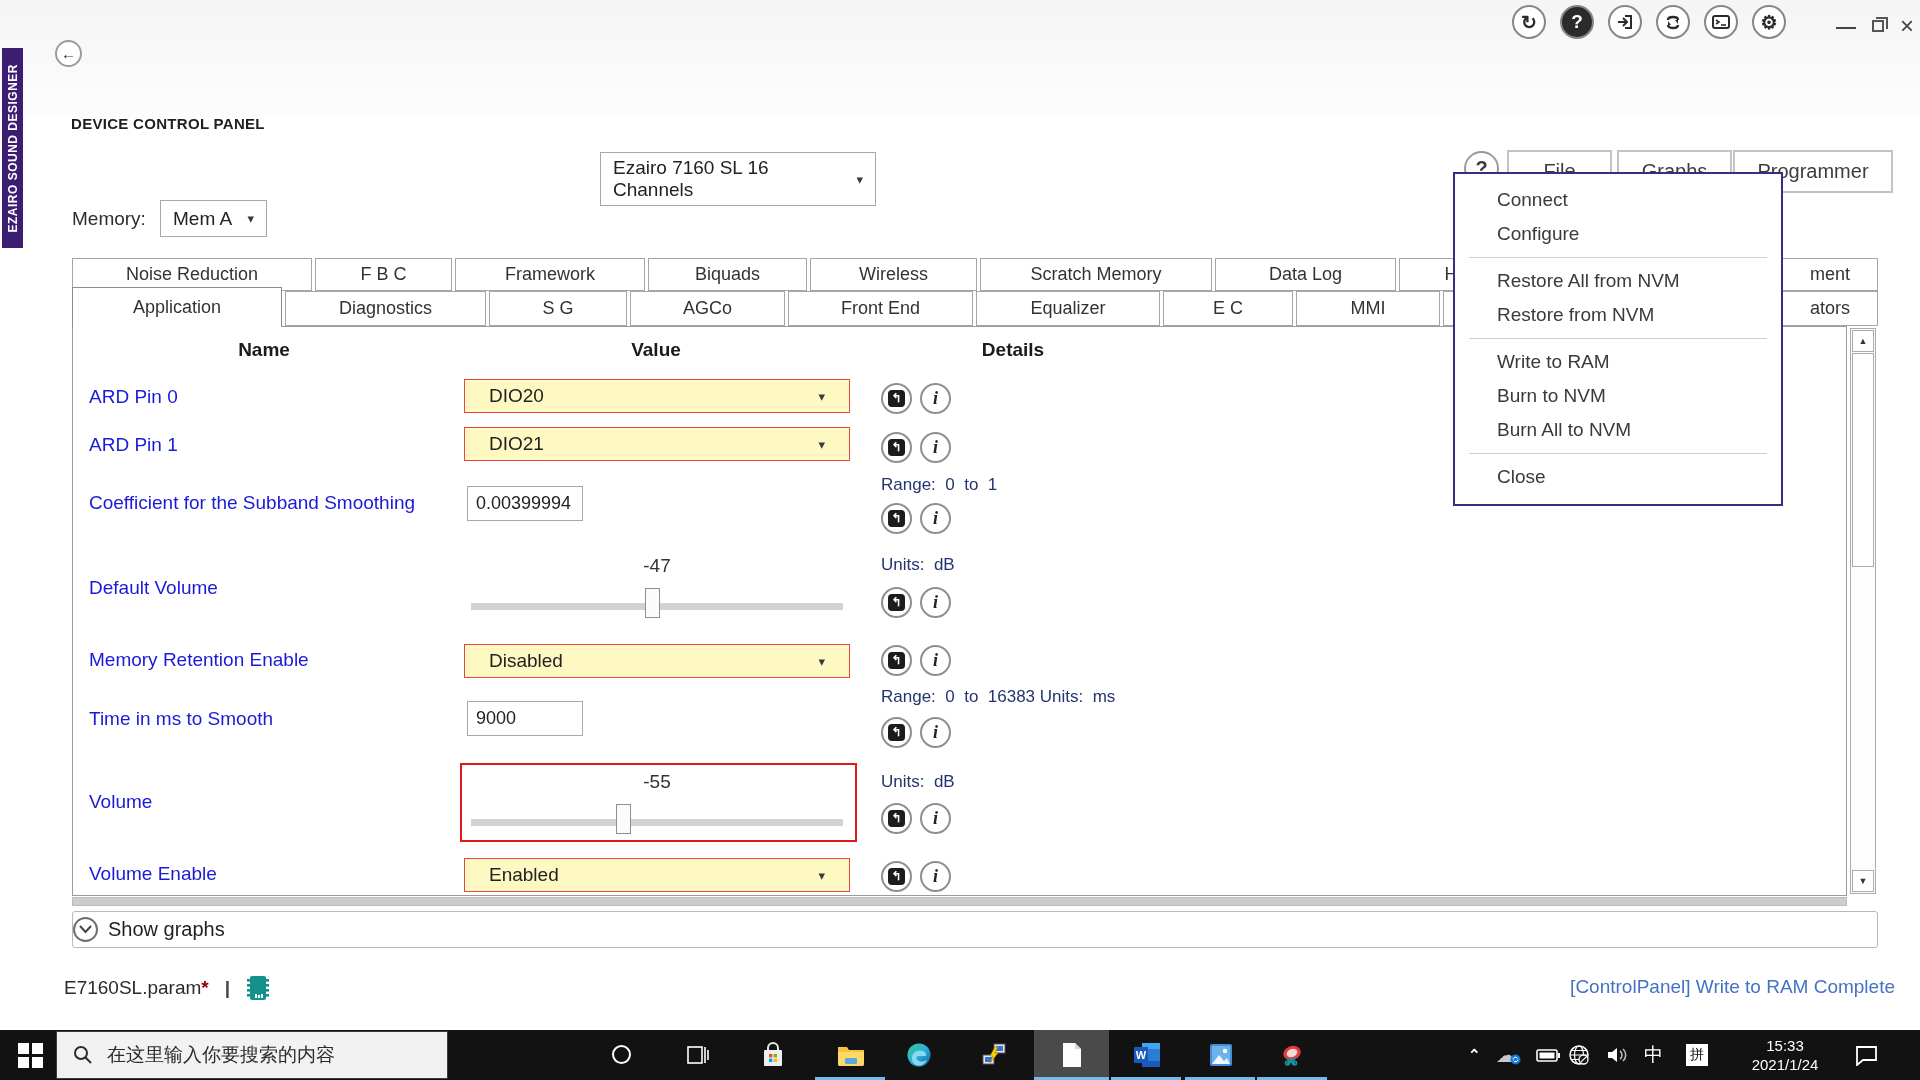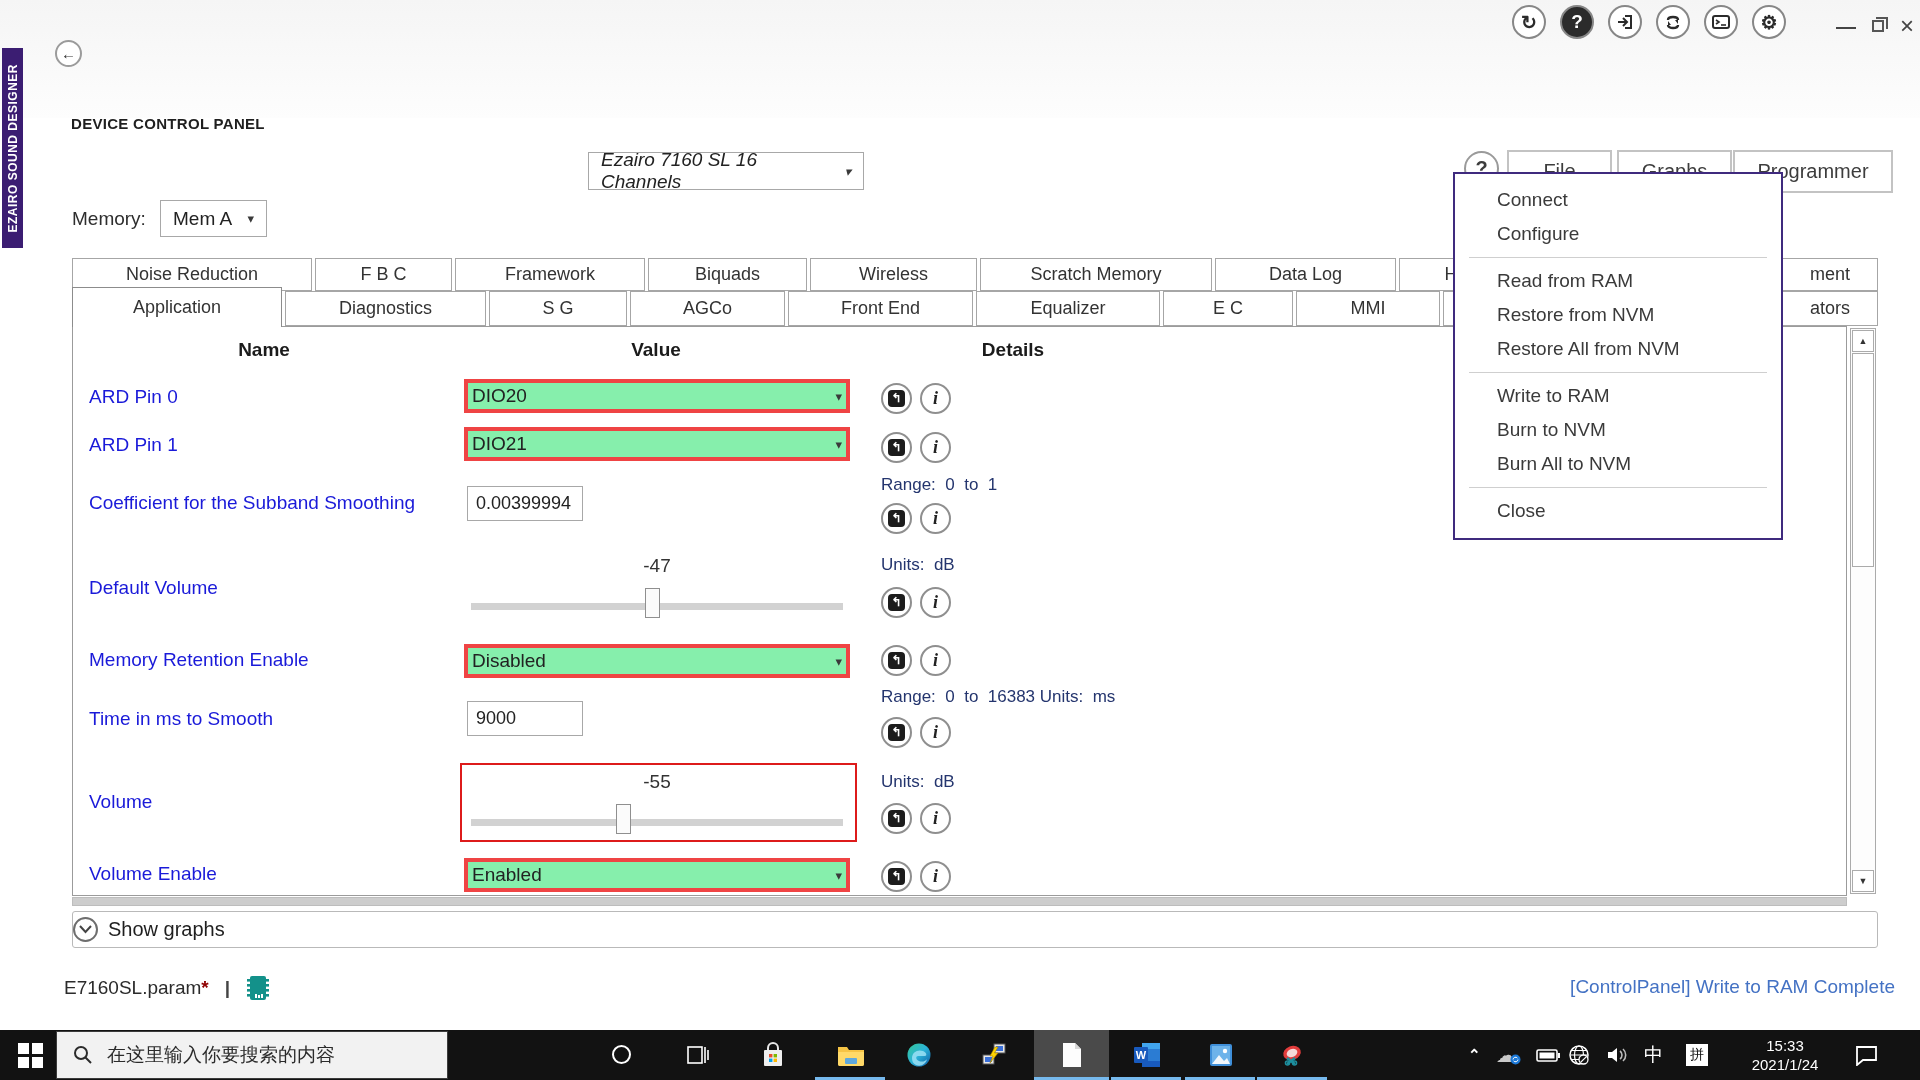--- a/index.html
+++ b/index.html
@@ -24,36 +24,36 @@
   .nav .item{color:#d4d4d4;}
   .nav .item.active{color:#3f3f3f;}
   .nav .item.faint{color:#e2e2e2;}
   .heading{position:absolute;left:55px;top:115px;font-size:15px;font-weight:bold;color:#1f1f1f;letter-spacing:.3px;margin-left:16px;}
   
   .lbl{font-size:19px;color:#2e2e2e;}
   .bold{font-weight:bold;color:#1c1c1c;}
   .prodrow{position:absolute;left:72px;top:163px;display:flex;gap:10px;align-items:center;}
   .combo{background:#fff;border:1px solid #a8a8a8;display:flex;align-items:center;justify-content:space-between;padding:0 12px;font-size:19px;color:#222;}
   .combo .arr{color:#3a3a3a;font-size:13px;margin-left:10px;}
-  .prodcombo{position:absolute;left:588px;top:152px;width:276px;height:38px;font-style:italic;}
+  .prodcombo{position:absolute;left:600px;top:152px;width:276px;height:54px;}
   .memrow{position:absolute;left:72px;top:208px;}
   .memcombo{position:absolute;left:160px;top:200px;width:107px;height:37px;}
   
   .helpcir{position:absolute;left:1464px;top:151px;width:35px;height:35px;border:2px solid #9a9a9a;border-radius:50%;display:flex;align-items:center;justify-content:center;font-size:20px;font-weight:bold;color:#3c3c3c;background:#fff;z-index:10;}
   .tbtn{position:absolute;top:150px;height:43px;border:2px solid #c3c3c3;background:#fff;font-size:20px;color:#3d3d3d;display:flex;align-items:center;justify-content:center;z-index:10;}
   
   .tab{position:absolute;height:33px;background:#fff;border:1px solid #a6a6a6;display:flex;align-items:center;justify-content:center;font-size:18px;color:#333;white-space:nowrap;overflow:hidden;text-align:right;}
   .tab.r1{top:258px;}
   .tab.r2{top:291px;height:35px;}
   .tab.activetab{top:287px;height:40px;border-color:#8c8c8c;z-index:5;border-bottom:none;}
   
   .panel{position:absolute;left:72px;top:326px;width:1775px;height:570px;border:1px solid #9b9b9b;background:#fff;}
   .phead{position:absolute;top:12px;transform:translateX(-50%);font-size:19px;font-weight:bold;color:#1b1b1b;}
   .pname{position:absolute;left:16px;font-size:19px;color:#1a1ad9;white-space:nowrap;}
-  .dd{position:absolute;left:391px;width:386px;height:34px;background:#86efac;border:4px solid #ef4444;display:flex;align-items:center;justify-content:space-between;padding:0 4px;font-size:19px;color:#222;}
+  .dd{position:absolute;left:391px;width:386px;height:34px;background:#fef9c3;border:1px solid #ef4444;display:flex;align-items:center;justify-content:space-between;padding:0 24px;font-size:19px;color:#222;}
   .dd .arr{color:#3a3a3a;font-size:13px;}
   .inp{position:absolute;left:394px;width:116px;height:35px;background:#fff;border:1px solid #a8a8a8;display:flex;align-items:center;padding:0 8px;font-size:18px;color:#222;overflow:hidden;white-space:nowrap;}
   .slider{position:absolute;left:398px;width:372px;height:64px;}
   .sl-val{text-align:center;font-size:19px;color:#333;height:26px;}
   .sl-track{position:absolute;left:0;right:0;top:48px;height:7px;background:#d2d2d2;}
   .sl-thumb{position:absolute;top:33px;width:15px;height:30px;background:#fbfbfb;border:1px solid #8f8f8f;}
   .redbox{position:absolute;left:387px;top:436px;width:397px;height:79px;border:2px solid #dd1b1b;z-index:3;}
   .dtext{position:absolute;left:808px;font-size:17px;color:#24356e;white-space:pre;}
   .ipair{position:absolute;left:808px;display:flex;gap:8px;align-items:center;}
   .undo-ic{width:31px;height:31px;border:2px solid #8f8f8f;border-radius:50%;display:flex;align-items:center;justify-content:center;background:#fff;}
@@ -307,23 +307,22 @@
         <rect x="12" y="21" width="2" height="3" fill="#fff"></rect>
         <rect x="15" y="20" width="2" height="4" fill="#fff"></rect>
     </svg>
   </div>
   <div class="statusmsg">[ControlPanel] Write to RAM Complete</div>
 
   <div class="menu">
     <div class="menu-item">Connect</div>
     <div class="menu-item">Configure</div>
     <div class="menu-sep"></div>
-    <div class="menu-item">Read from RAM</div>
+    <div class="menu-item">Restore All from NVM</div>
     <div class="menu-item">Restore from NVM</div>
-    <div class="menu-item">Restore All from NVM</div>
     <div class="menu-sep"></div>
     <div class="menu-item">Write to RAM</div>
     <div class="menu-item">Burn to NVM</div>
     <div class="menu-item">Burn All to NVM</div>
     <div class="menu-sep"></div>
     <div class="menu-item">Close</div>
   </div>
 
   <div class="taskbar">
     <div class="startbtn">

